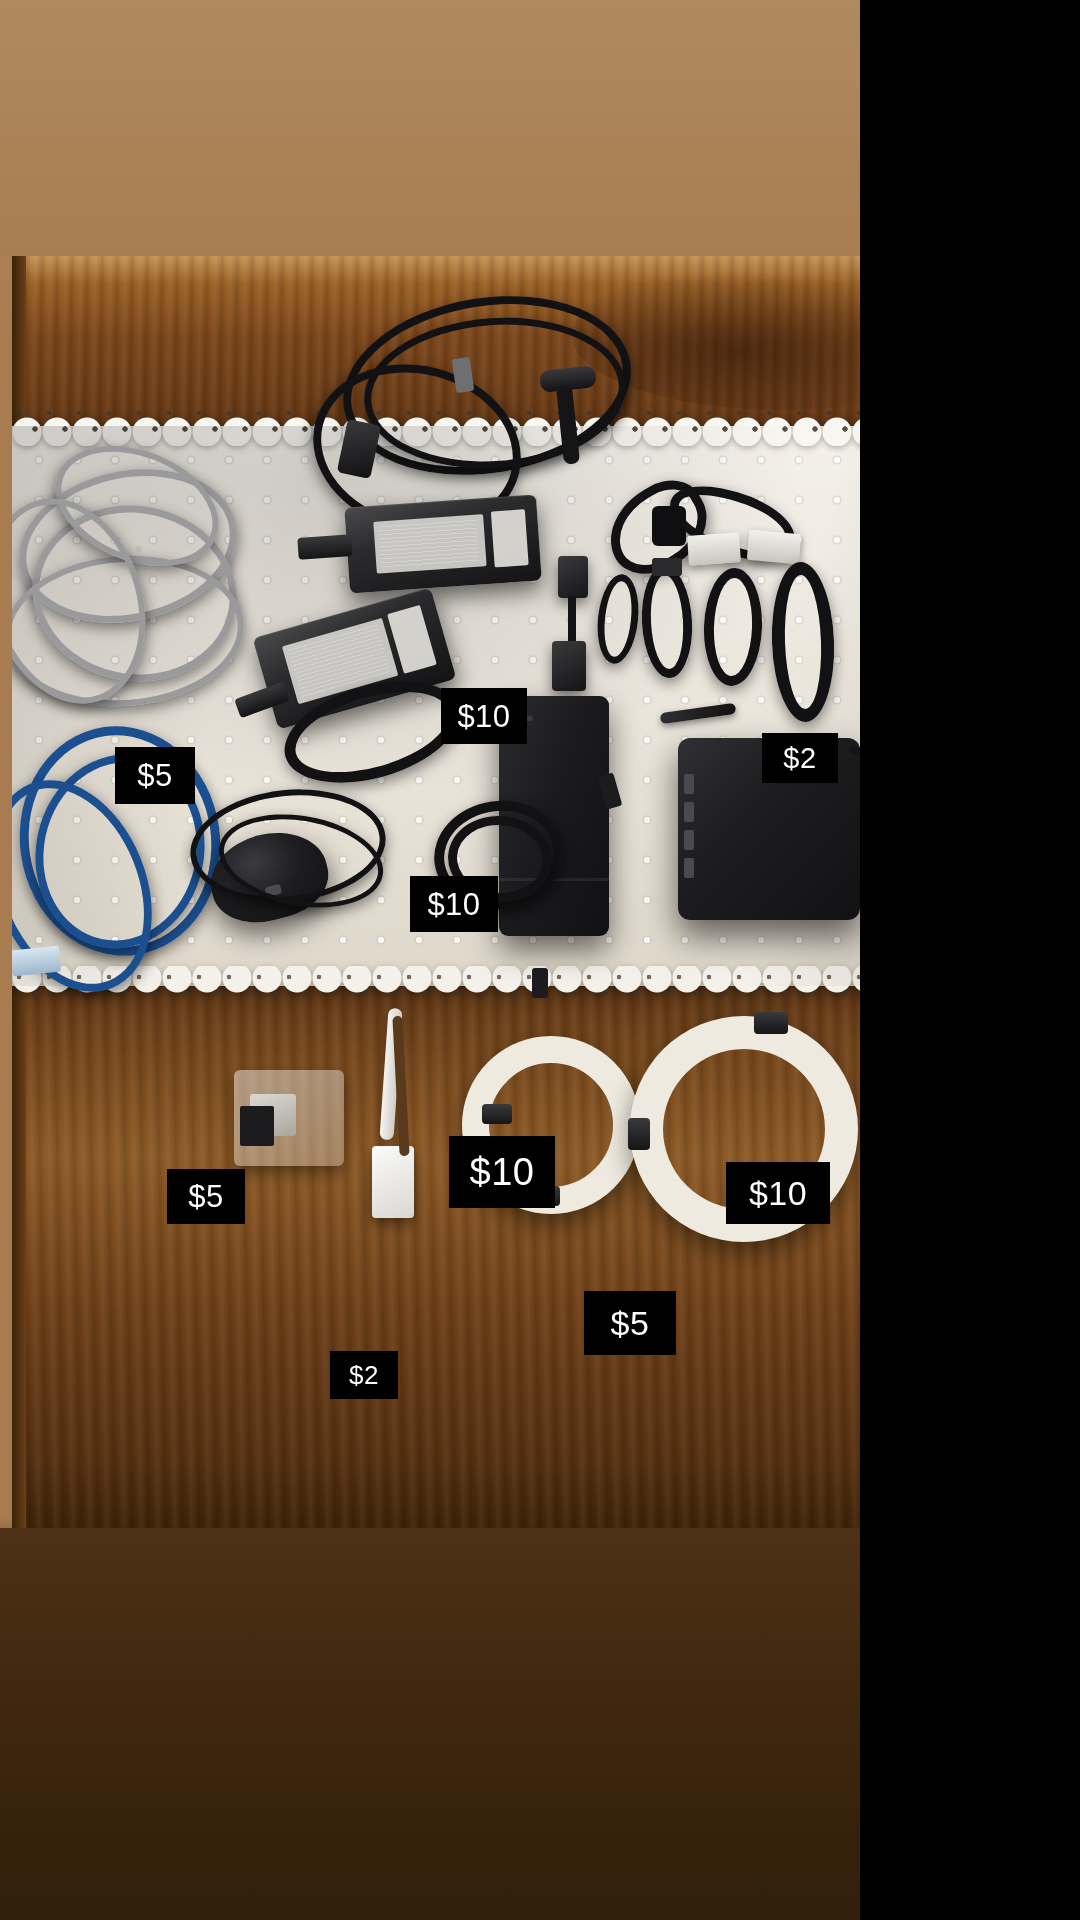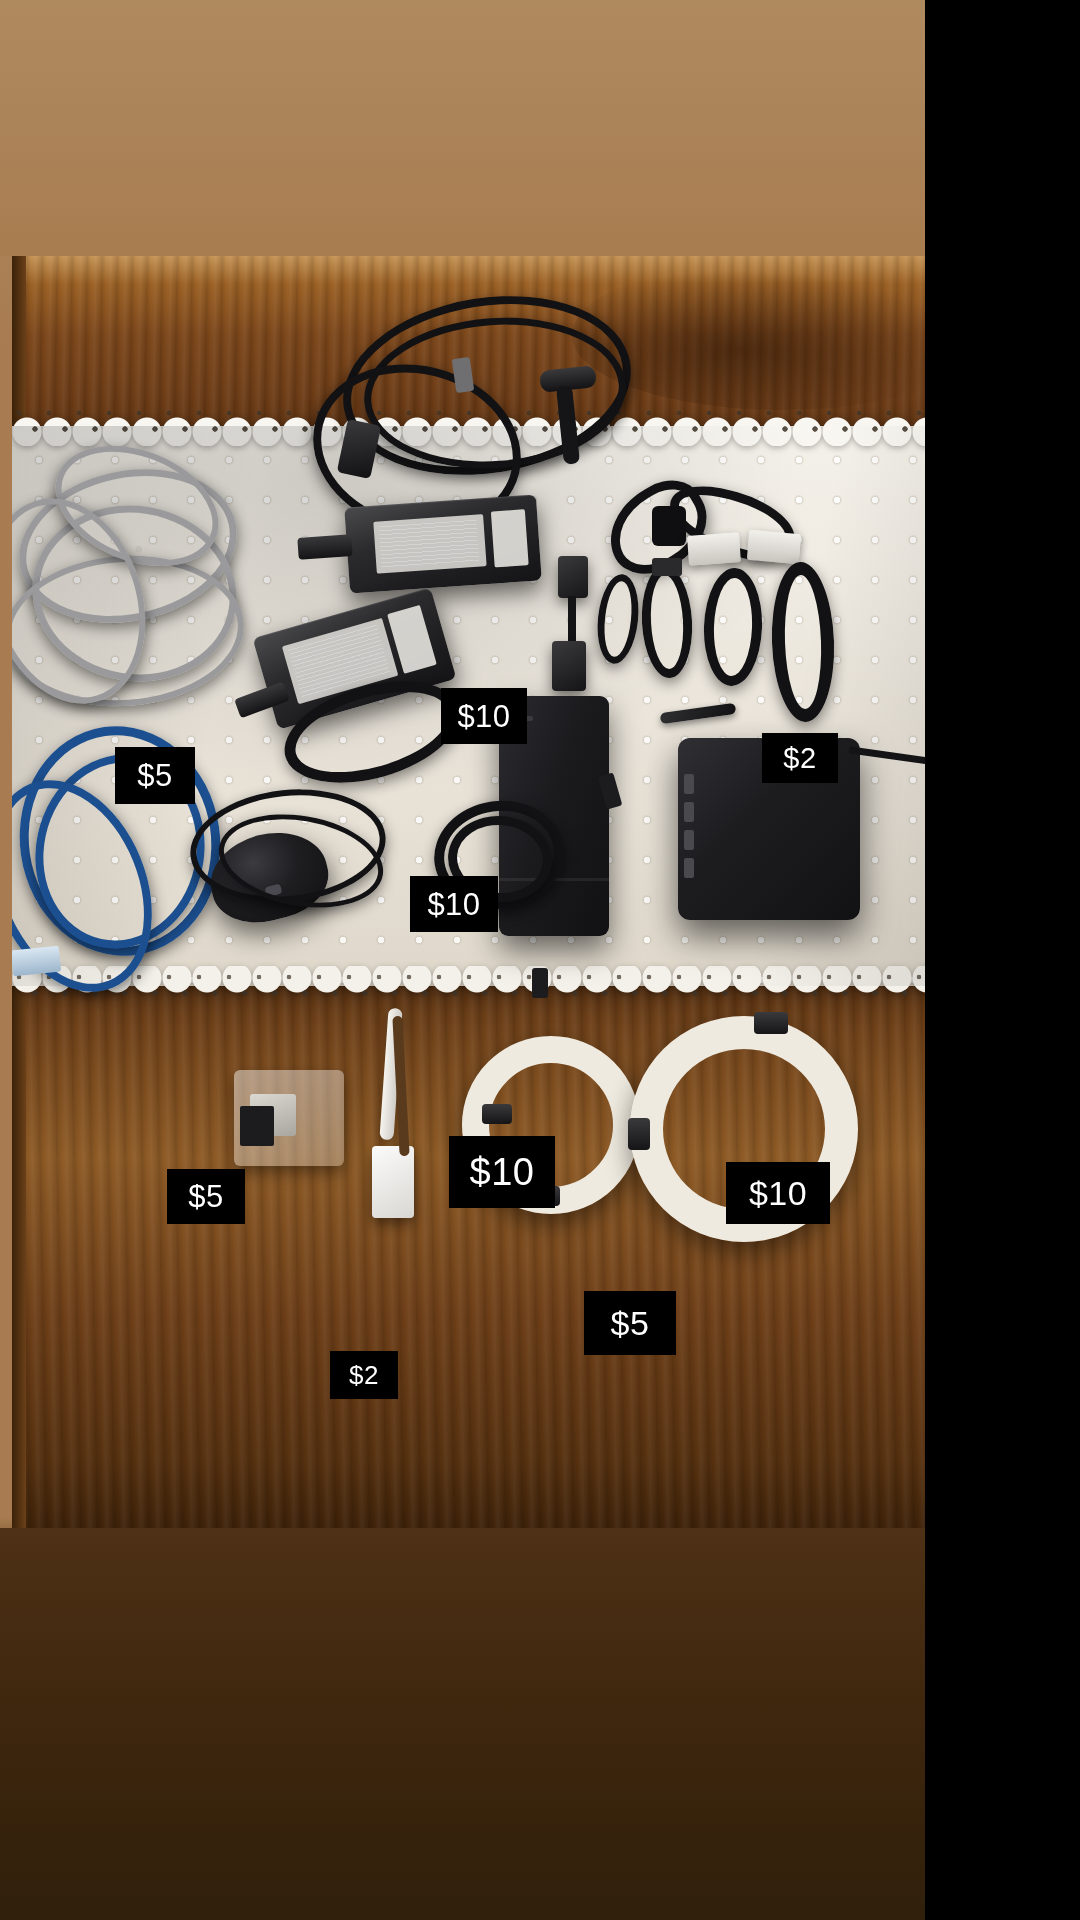--- a/index.html
+++ b/index.html
@@ -5,21 +5,21 @@
 <style>
   * { margin:0; padding:0; box-sizing:border-box; }
   html,body{
     width:1080px; height:1920px; overflow:hidden;
     font-family:"Liberation Sans", sans-serif;
     background:#000;
   }
 
   
   #viewer{
-    position:relative; width:925px; height:1920px;
+    position:relative; width:860px; height:1920px;
     background:linear-gradient(180deg,
        #ad8359 0%, #ab8156 12%, #a87c50 18%,
        #a87c50 19%, #a87c50 19.5%,
        #a87c50 20%, #a87c50 79%,
        #55371b 82%, #4a2f16 88%, #3d2711 95%, #35220f 100%);
     overflow:hidden;
   }
   #backdrop-top{
     position:absolute; left:0; top:0; width:1080px; height:256px;
     background:linear-gradient(180deg,#b08a5f 0%,#ac8459 45%,#a87d50 100%);

